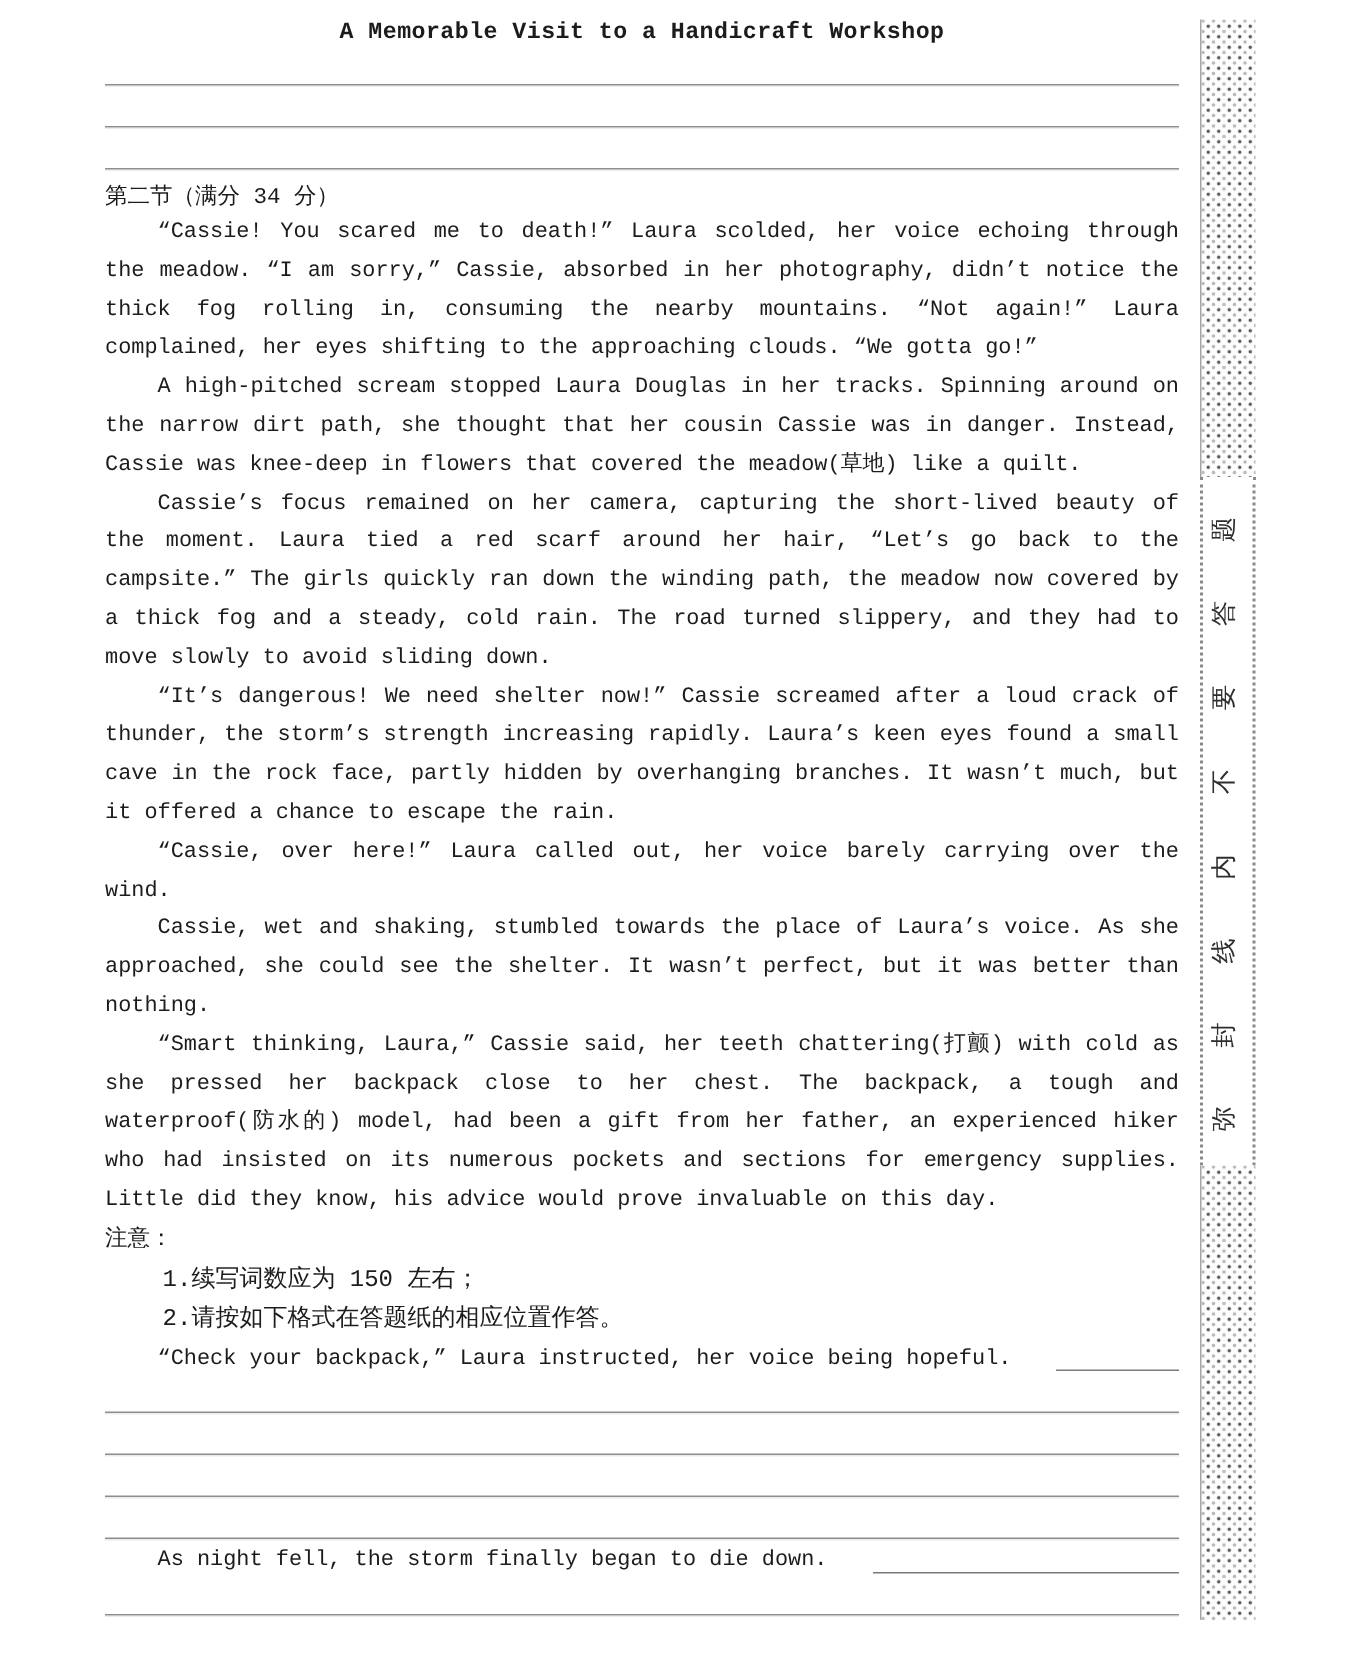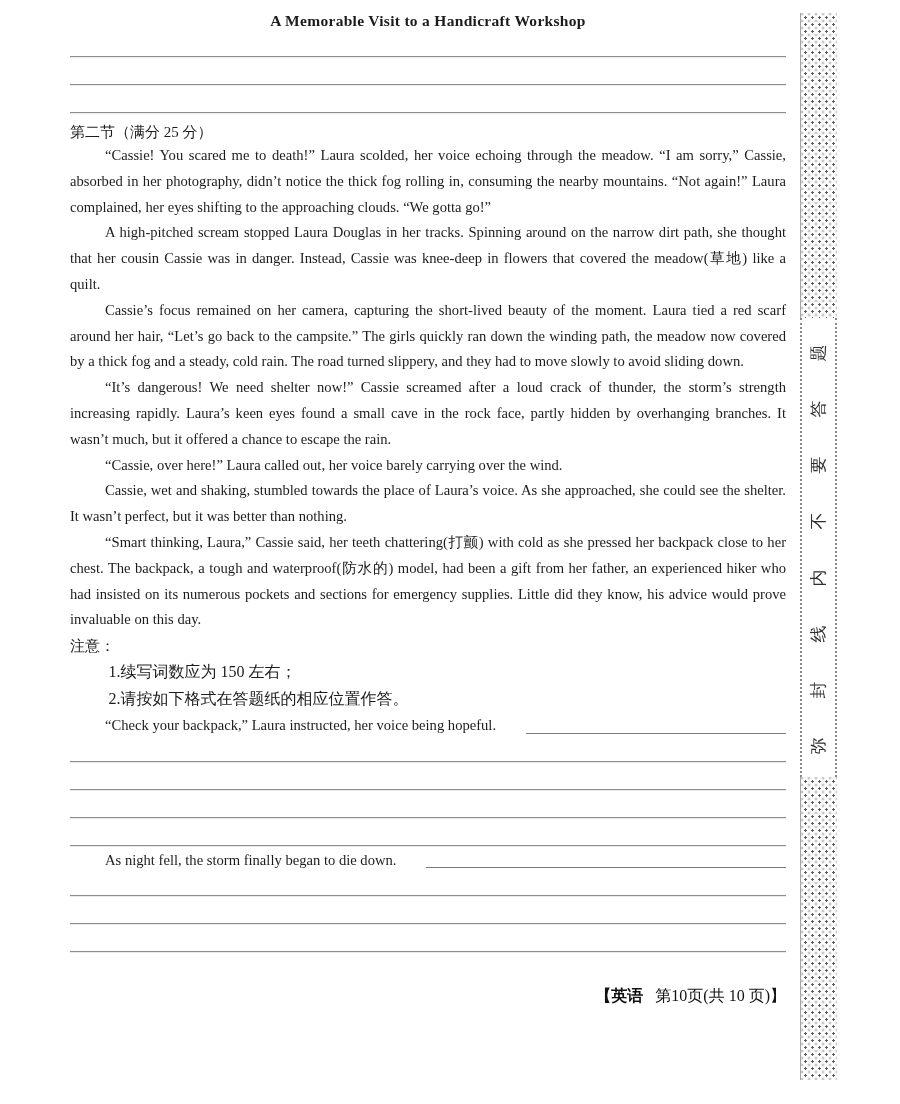--- a/index.html
+++ b/index.html
@@ -1,21 +1,21 @@
 <!DOCTYPE html>
 <html><head>
 <meta charset="utf-8">
 <style>
   html,body { margin:0; padding:0; }
   body { background:#fff; }
   .page {
     position:relative;
     width:900px; height:1104px;
     background:#fff;
-    font-family:Liberation Serif, serif;
+    font-family:Liberation Mono, monospace;
     color:#1c1c1c;
     overflow:hidden;
     border-radius:27px;
   }
   .content {
     position:absolute; left:70px; top:0; width:716px;
   }
   .doc-title {
     margin:10px 0 0 0;
     text-align:center;
@@ -118,21 +118,21 @@
   <div class="content">
 
     <h1 class="doc-title">A Memorable Visit to a Handicraft Workshop</h1>
 
     <div class="rules-top">
       <div class="rule"></div>
       <div class="rule"></div>
       <div class="rule"></div>
     </div>
 
-    <div class="section-header">第二节（满分 25 分）</div>
+    <div class="section-header">第二节（满分 34 分）</div>
 
     <p class="body-para">“Cassie! You scared me to death!” Laura scolded, her voice echoing through the meadow. “I am sorry,” Cassie, absorbed in her photography, didn’t notice the thick fog rolling in, consuming the nearby mountains. “Not again!” Laura complained, her eyes shifting to the approaching clouds. “We gotta go!”</p>
     <p class="body-para">A high-pitched scream stopped Laura Douglas in her tracks. Spinning around on the narrow dirt path, she thought that her cousin Cassie was in danger. Instead, Cassie was knee-deep in flowers that covered the meadow(草地) like a quilt.</p>
     <p class="body-para">Cassie’s focus remained on her camera, capturing the short-lived beauty of the moment. Laura tied a red scarf around her hair, “Let’s go back to the campsite.” The girls quickly ran down the winding path, the meadow now covered by a thick fog and a steady, cold rain. The road turned slippery, and they had to move slowly to avoid sliding down.</p>
     <p class="body-para">“It’s dangerous! We need shelter now!” Cassie screamed after a loud crack of thunder, the storm’s strength increasing rapidly. Laura’s keen eyes found a small cave in the rock face, partly hidden by overhanging branches. It wasn’t much, but it offered a chance to escape the rain.</p>
     <p class="body-para">“Cassie, over here!” Laura called out, her voice barely carrying over the wind.</p>
     <p class="body-para">Cassie, wet and shaking, stumbled towards the place of Laura’s voice. As she approached, she could see the shelter. It wasn’t perfect, but it was better than nothing.</p>
     <p class="body-para">“Smart thinking, Laura,” Cassie said, her teeth chattering(打颤) with cold as she pressed her backpack close to her chest. The backpack, a tough and waterproof(防水的) model, had been a gift from her father, an experienced hiker who had insisted on its numerous pockets and sections for emergency supplies. Little did they know, his advice would prove invaluable on this day.</p>
 
     <div class="notice-label">注意：</div>

